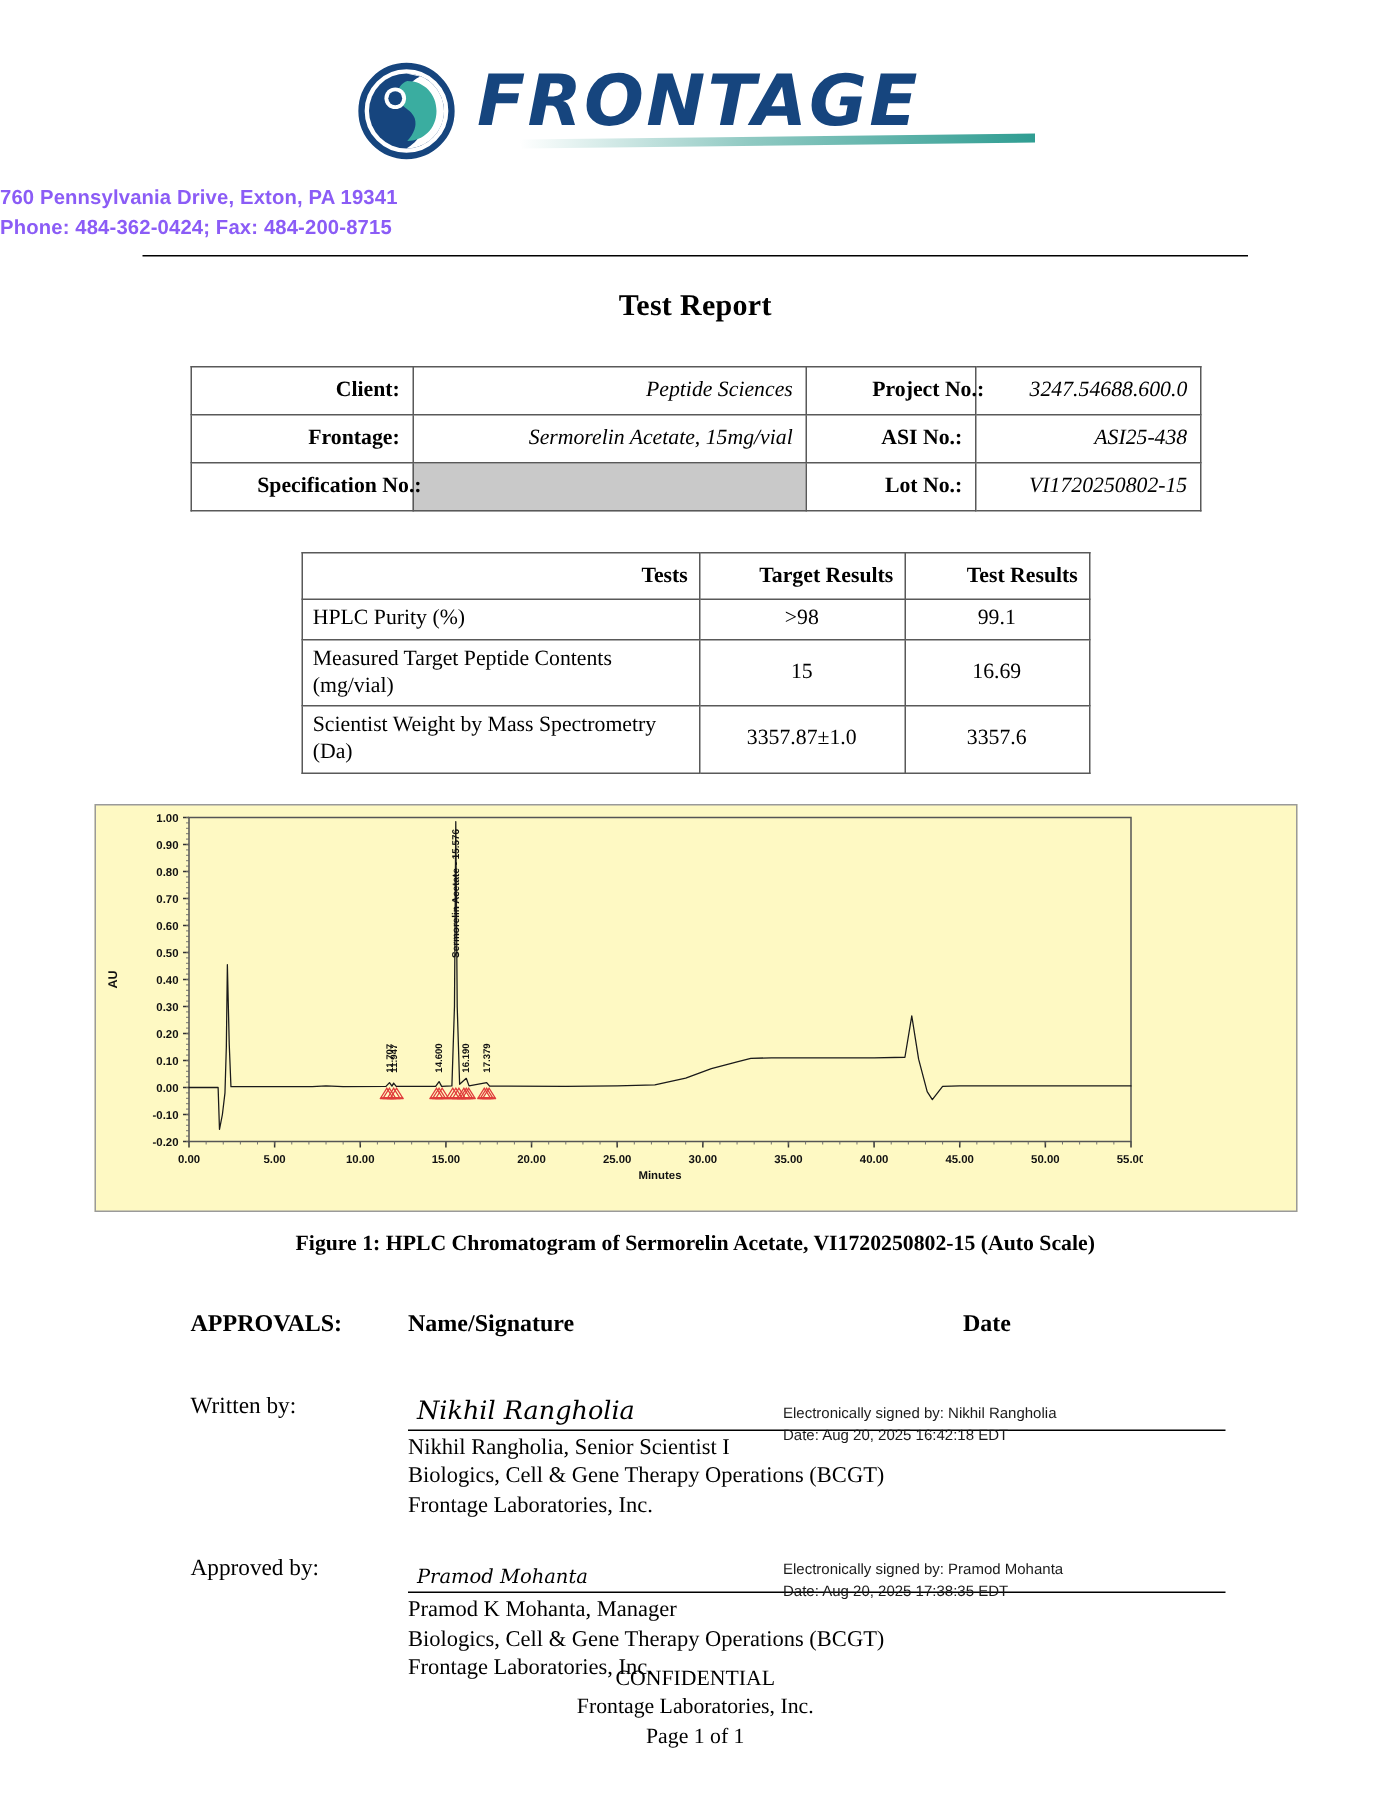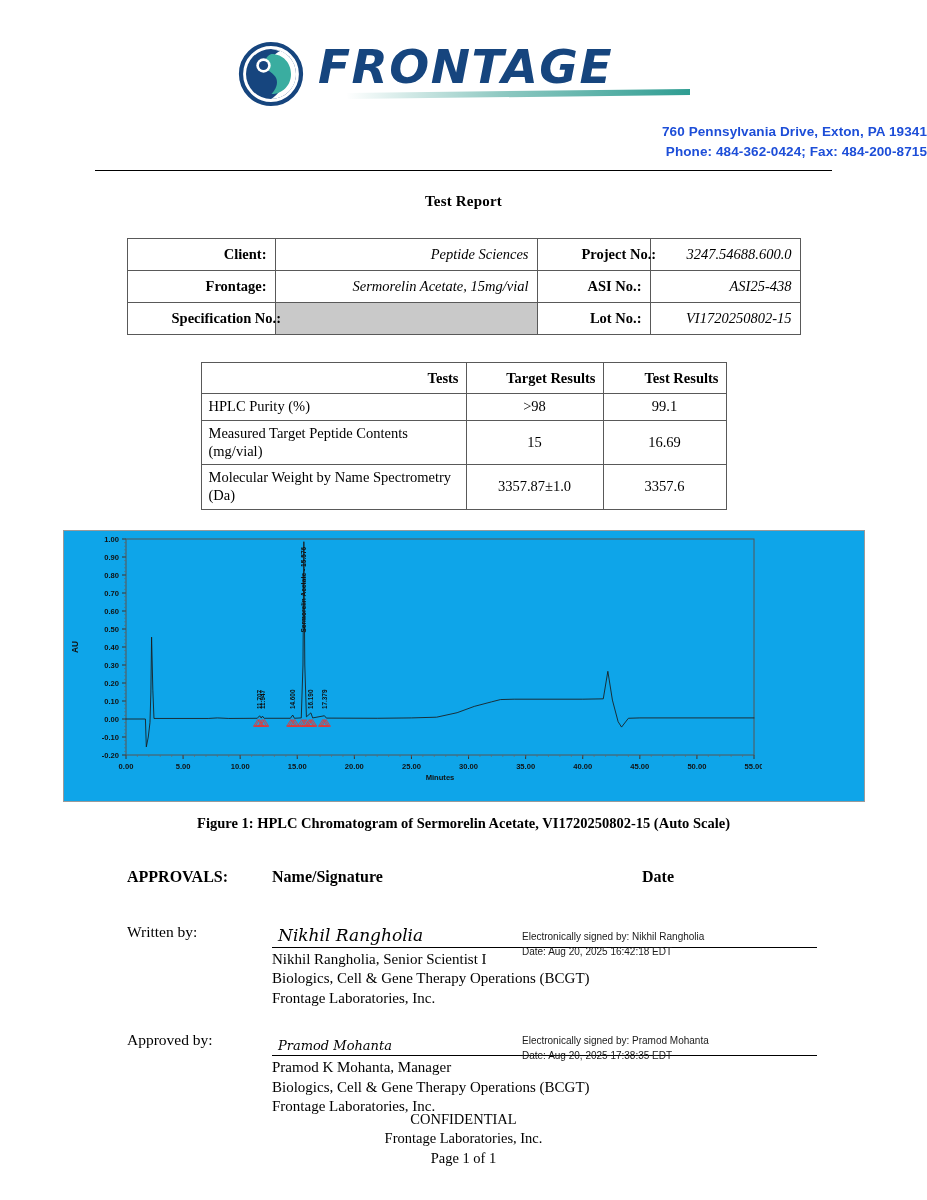--- a/index.html
+++ b/index.html
@@ -12,55 +12,55 @@
     height: 1200px;
     position: relative;
     font-family: "Liberation Serif", serif;
     color: #000;
     overflow: hidden;
   }
 
   
   #letterhead {
     padding-top: 38px;
-    text-align: right;
+    text-align: left;
   }
   .logo-row {
     display: flex;
     align-items: center;
     justify-content: center;
     gap: 14px;
     height: 72px;
   }
   .logo-mark {
     width: 66px;
     height: 66px;
     position: relative;
     flex: 0 0 auto;
   }
   .addr {
     font-family: "Liberation Sans", sans-serif;
     font-weight: bold;
     font-size: 13.5px;
-    color: #1d4ed8;
+    color: #8b5cf6;
     letter-spacing: .1px;
     line-height: 1.45;
     margin-top: 12px;
   }
   #header-rule {
     border: none;
     border-top: 1.6px solid #000;
     margin: 9px 95px 0 95px;
   }
 
   
   #report-title {
     text-align: center;
     font-weight: bold;
-    font-size: 15px;
+    font-size: 20px;
     margin-top: 22px;
     letter-spacing: .2px;
   }
 
   
   #info-table {
     border-collapse: collapse;
     margin: 28px auto 0 auto;
     width: 673px;
     table-layout: fixed;
@@ -100,21 +100,21 @@
   #results-table td.test-name { text-align: left; line-height: 1.22; }
   #results-table td.num { text-align: center; vertical-align: middle; }
 
   
   #chromatogram {
     margin: 20px auto 0 auto;
     width: 802px;
     height: 272px;
     border: 1px solid #9a9a9a;
     position: relative;
-    background: #0ea5e9;
+    background: #fef9c3;
     box-sizing: border-box;
   }
   #chromatogram svg { display: block; }
 
   
   #figure-caption {
     text-align: center;
     font-weight: bold;
     font-size: 14.5px;
     margin-top: 13px;
@@ -274,21 +274,21 @@
       <td class="test-name">HPLC Purity (%)</td>
       <td class="num">&gt;98</td>
       <td class="num">99.1</td>
     </tr>
     <tr>
       <td class="test-name">Measured Target Peptide Contents (mg/vial)</td>
       <td class="num">15</td>
       <td class="num">16.69</td>
     </tr>
     <tr>
-      <td class="test-name">Molecular Weight by Name Spectrometry (Da)</td>
+      <td class="test-name">Scientist Weight by Mass Spectrometry (Da)</td>
       <td class="num">3357.87±1.0</td>
       <td class="num">3357.6</td>
     </tr>
   </tbody>
 </table>
 
 <div id="chromatogram">
   <svg id="chrom-svg" width="698" height="270" viewBox="0 0 698 270">
       <rect x="62" y="8" width="628" height="216" fill="none" stroke="#555" stroke-width="1"></rect>
       <line x1="58" y1="8" x2="62" y2="8" stroke="#333" stroke-width="1"></line>

